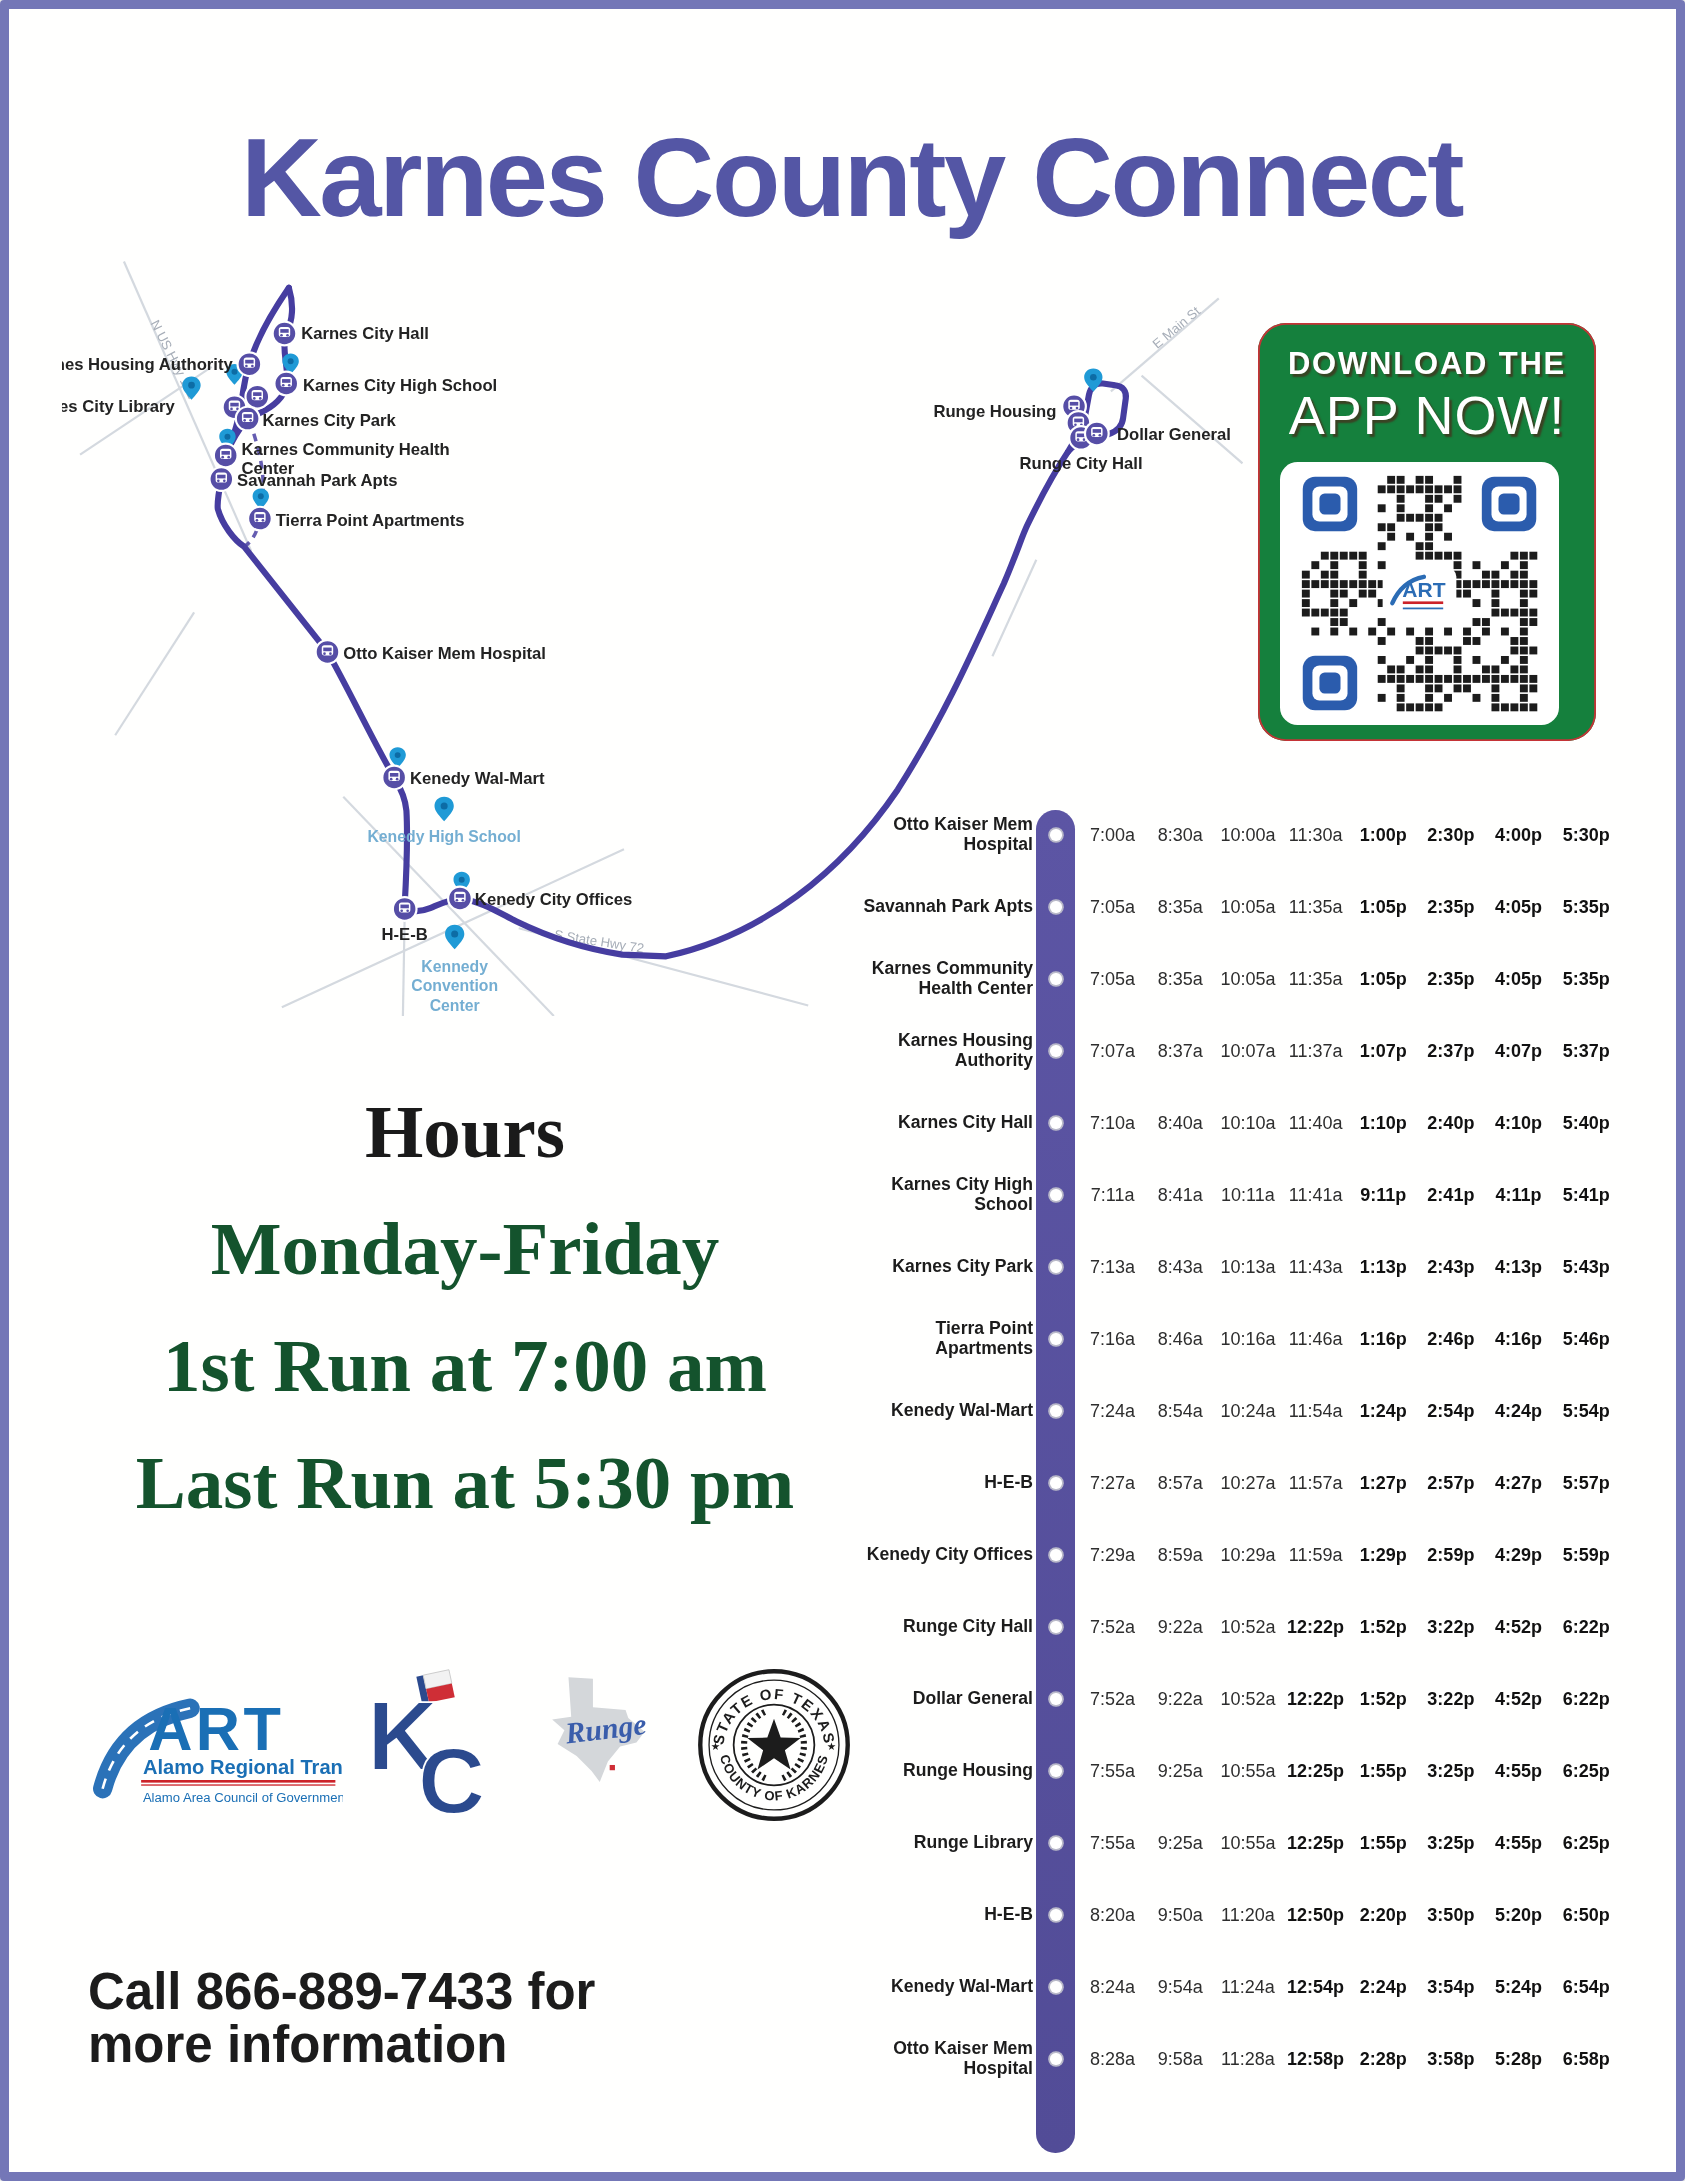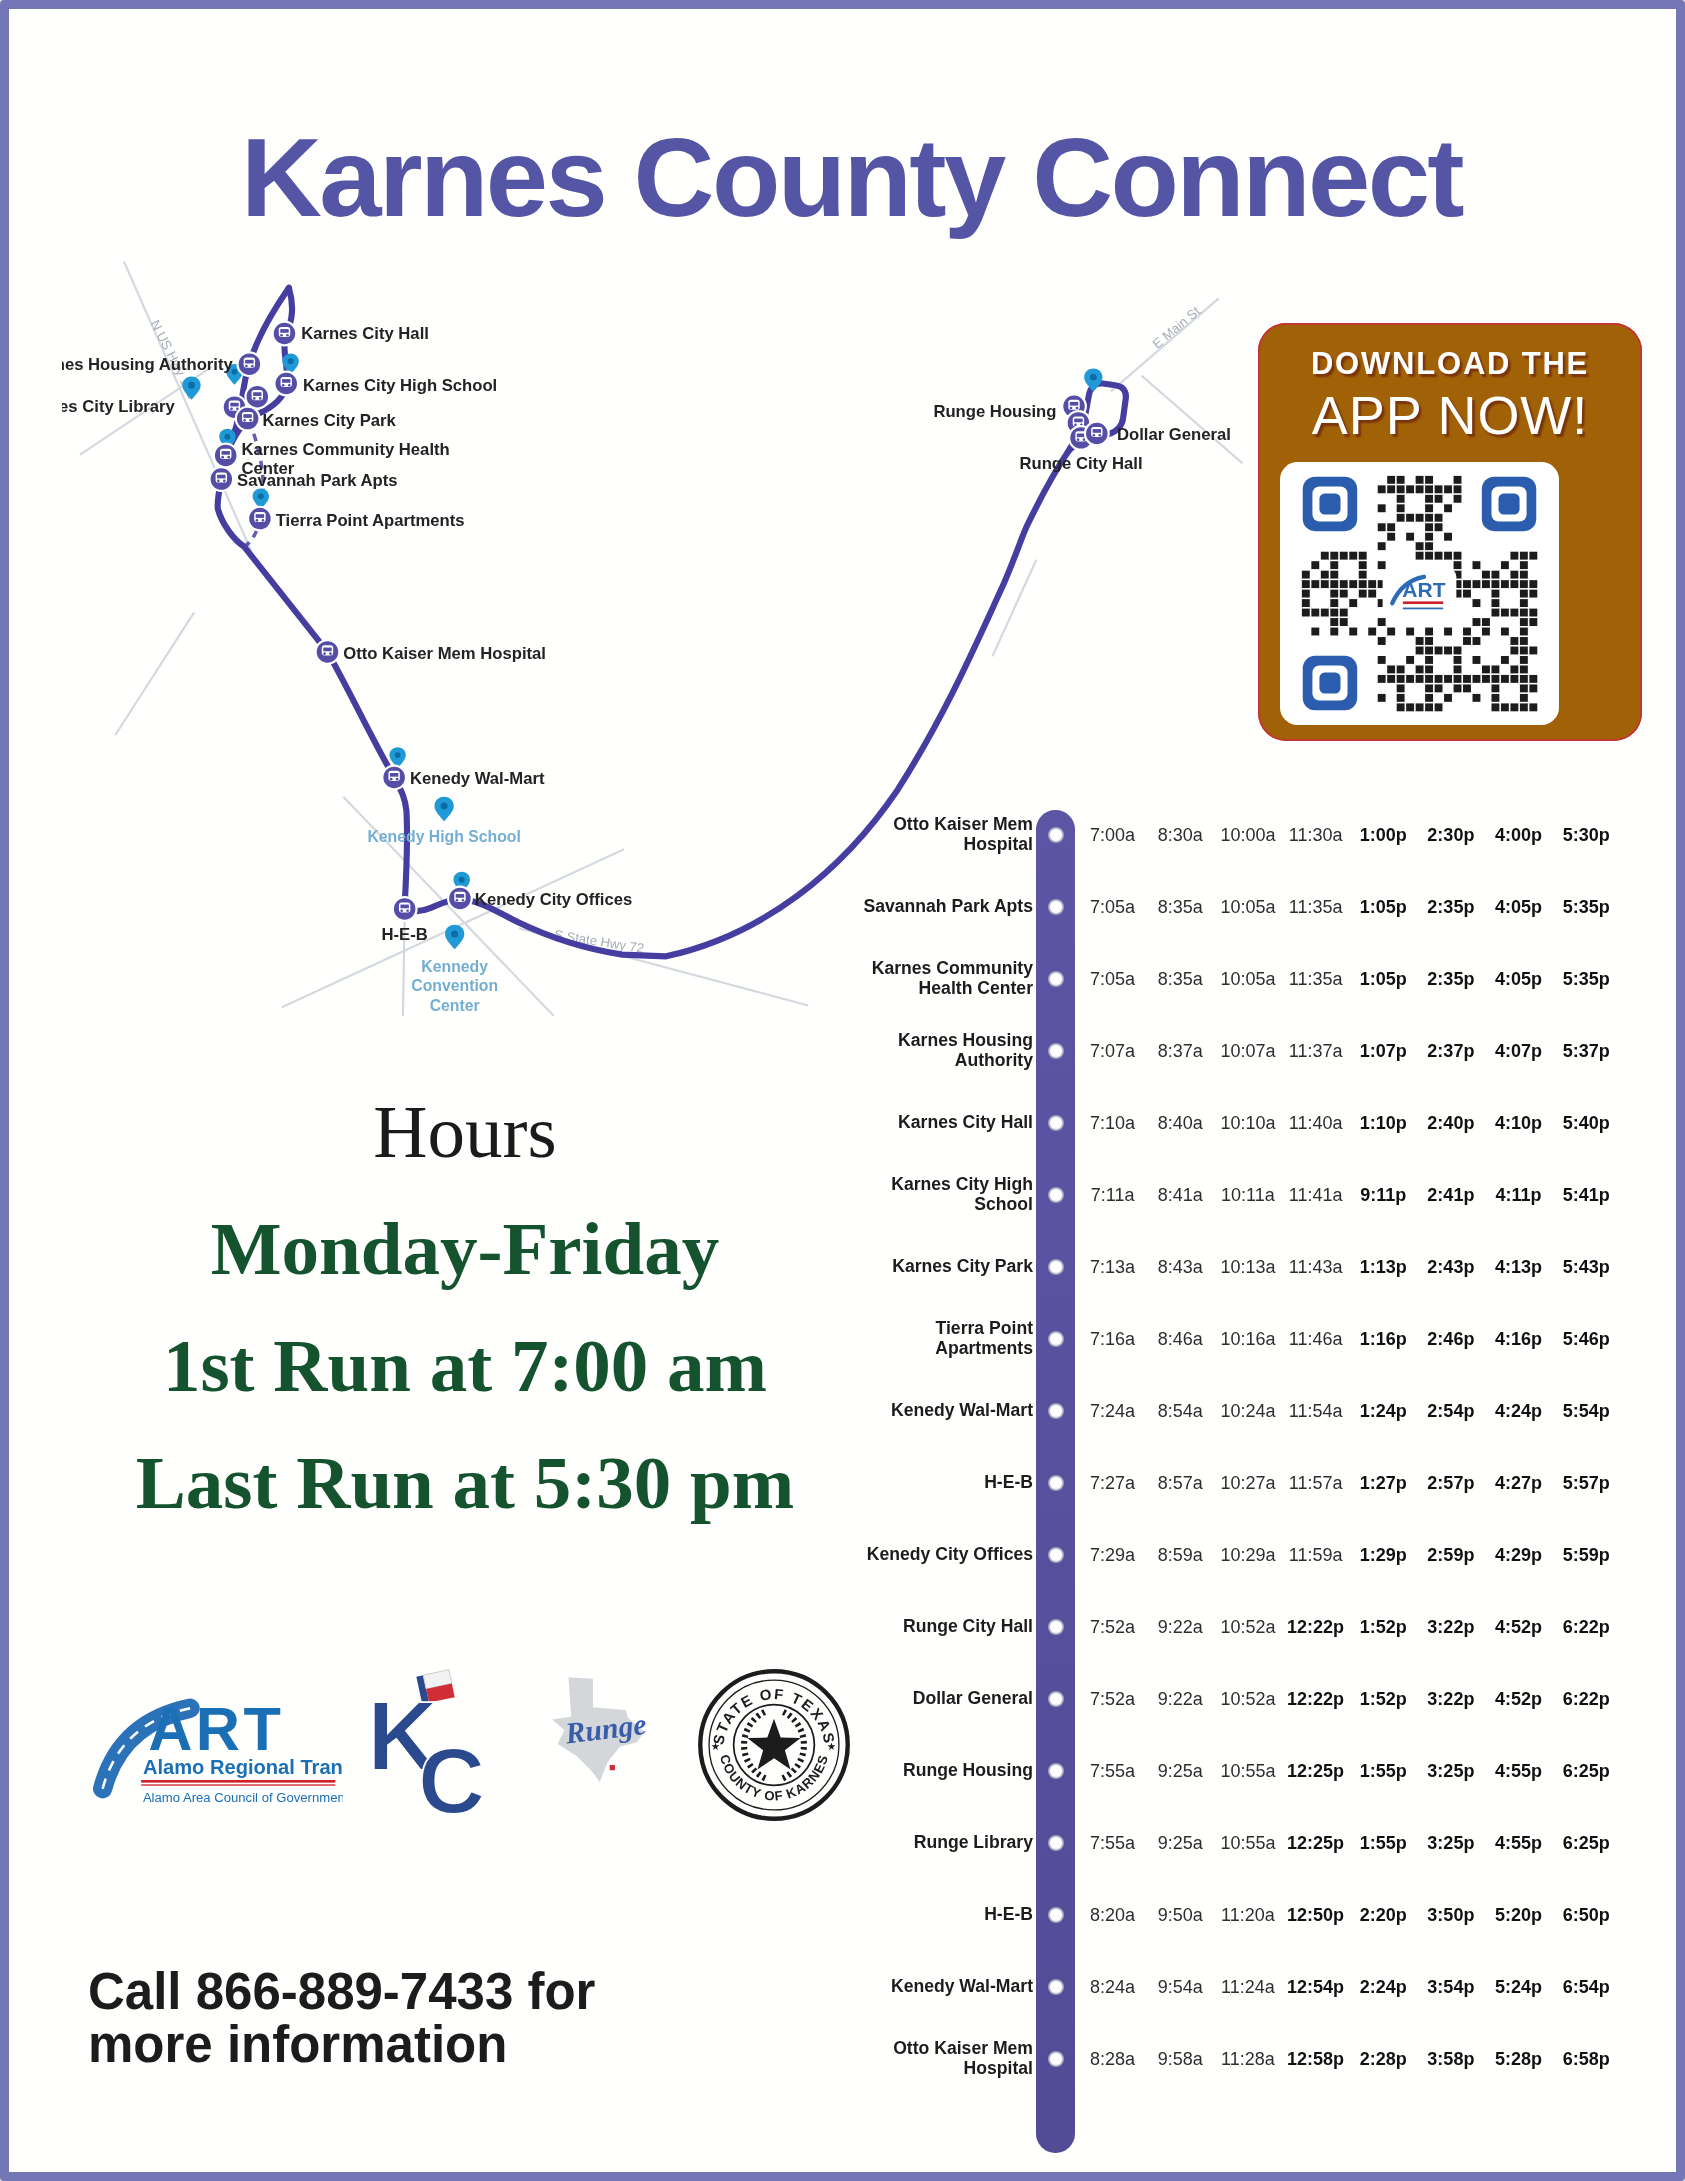--- a/index.html
+++ b/index.html
@@ -8,22 +8,22 @@
         font-family:"Liberation Sans",sans-serif;overflow:hidden;}
 
   
   .title{position:absolute;left:0;top:104px;width:1685px;text-align:center;
          font-size:112px;font-weight:700;letter-spacing:-2.6px;color:#5456a5;}
 
   
   .mapwrap{position:absolute;left:53px;top:235px;width:1181px;height:772px;}
 
   
-  .promo{position:absolute;left:1249px;top:314px;width:384px;height:418px;
-         background:#a16207;border-radius:28px;box-shadow:0 0 0 1.8px #c53336 inset;
+  .promo{position:absolute;left:1249px;top:314px;width:338px;height:418px;
+         background:#15803d;border-radius:28px;box-shadow:0 0 0 1.8px #c53336 inset;
          text-align:center;color:#fff;}
   .promo .l1{margin-top:23px;font-size:31px;font-weight:800;letter-spacing:1.8px;
              text-shadow:2.6px 2.6px 1.8px rgba(90,15,15,.55);}
   .promo .l2{margin-top:2px;font-size:54px;font-weight:400;letter-spacing:0.9px;
              text-shadow:2.6px 2.6px 1.8px rgba(90,15,15,.55);}
   .qrpanel{position:absolute;left:22px;top:139px;width:279px;height:263px;
            background:#fff;border-radius:17.6px;}
   .qrpanel svg{position:absolute;left:21px;top:13px;}
 
   
@@ -36,21 +36,21 @@
          line-height:1.12;padding-right:0;}
   .sdotc{width:46px;display:flex;justify-content:center;position:relative;}
   .sdot{width:11.4px;height:11.4px;border-radius:50%;background:#fff;
         box-shadow:0 0 0 1.8px #b9b9c9;}
   .stime{width:68px;text-align:center;font-size:18px;font-weight:500;color:#2e2e2e;}
   .stime.pm{font-weight:800;color:#111;}
 
   
   .hours{position:absolute;left:61px;top:1064px;width:790px;text-align:center;
          font-family:"Liberation Serif",serif;}
-  .hours .hd{font-size:75px;font-weight:400;color:#1a1a1a;line-height:117px;}
+  .hours .hd{font-size:75px;font-weight:700;color:#1a1a1a;line-height:117px;}
   .hours .hl{font-size:75px;font-weight:700;color:#14532d;line-height:117px;}
 
   
   .logos{position:absolute;left:70px;top:1650px;width:772px;height:167px;}
   .logos svg{position:absolute;}
 
   
   .call{position:absolute;left:79px;top:1956px;width:755px;text-align:left;
         font-size:51px;font-weight:700;color:#1c1c1c;line-height:53px;}
 </style>

